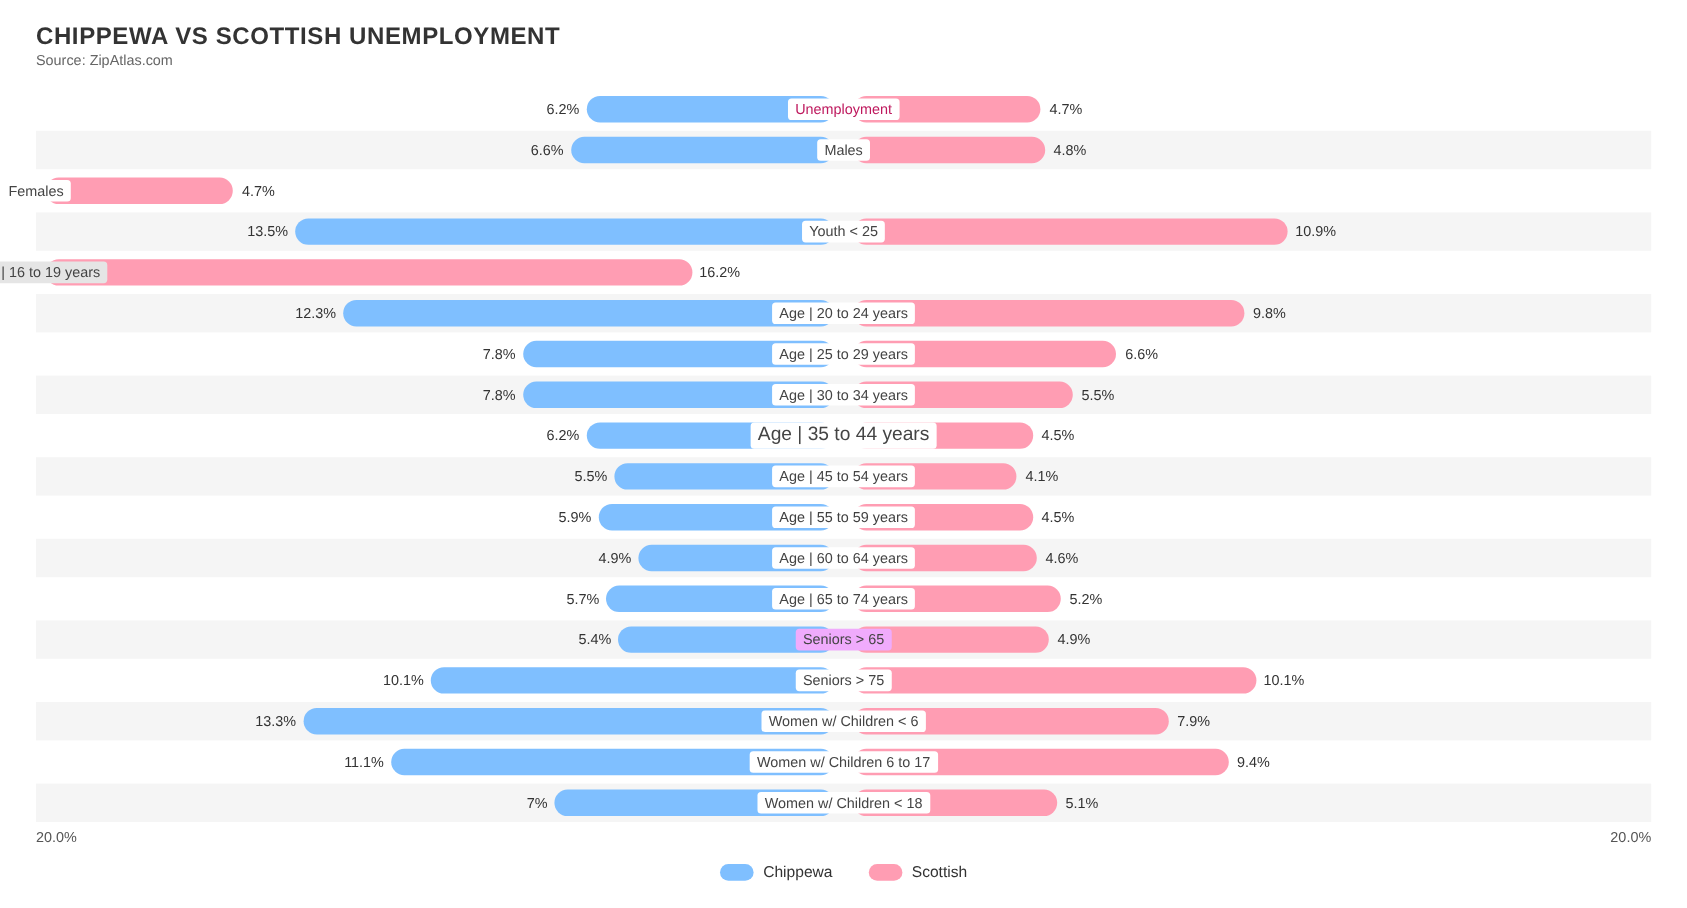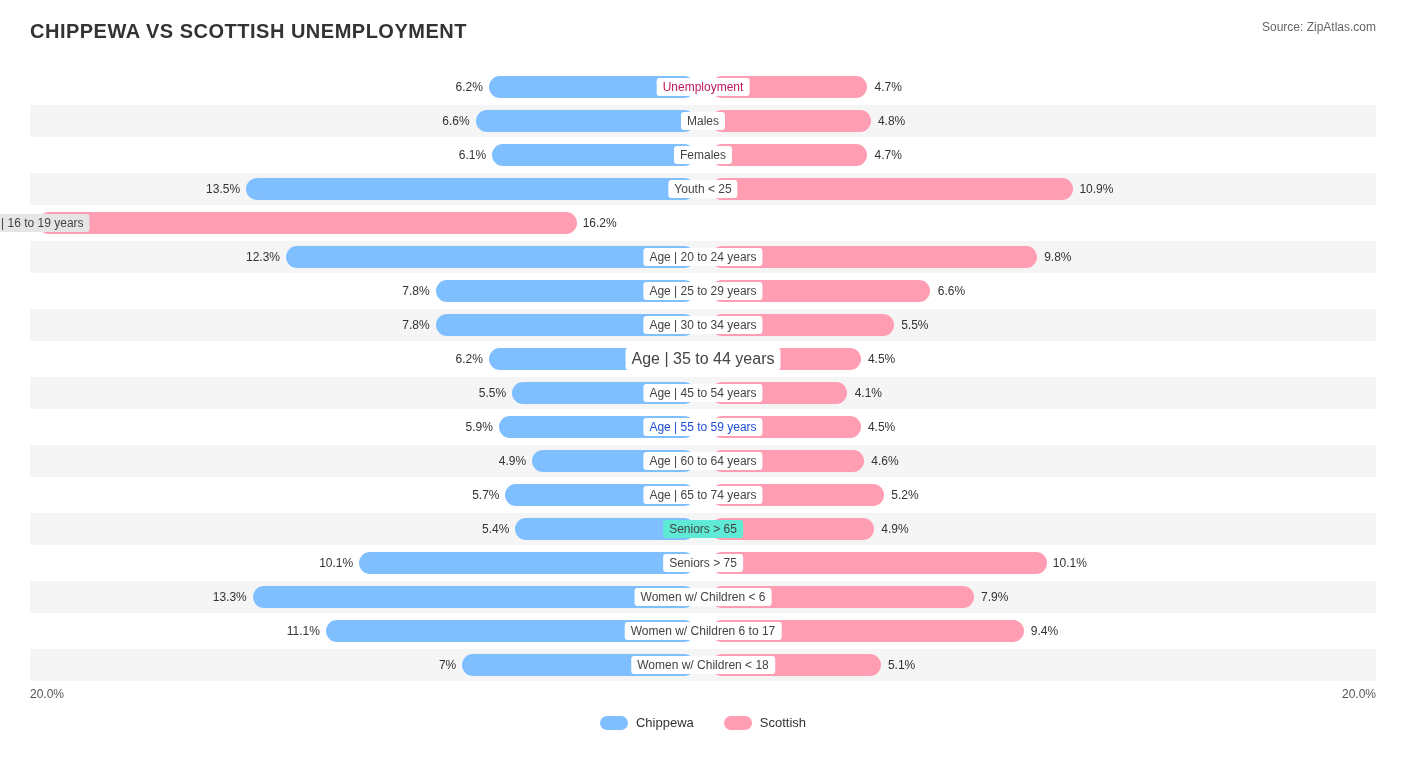--- a/index.html
+++ b/index.html
@@ -11,21 +11,22 @@
       padding: 20px 30px;
     }
     .chart-container {
       width: 100%;
       background: #fff;
     }
     .chart-header {
       display: flex;
       justify-content: space-between;
       align-items: flex-start;
-      margin-bottom: 28px;
+      margin-bottom: 18px;
+      flex-direction: column;
     }
     .chart-title {
       font-size: 20px;
       font-weight: bold;
       color: #333;
       text-transform: uppercase;
       letter-spacing: 0.5px;
     }
     .chart-source {
       font-size: 12px;
@@ -153,24 +154,20 @@
       </div>
       <div style="width:0;position:relative;z-index:10;">
         <div style="position:absolute;left:50%;transform:translateX(-50%);top:50%;transform:translate(-50%,-50%);white-space:nowrap;font-size:12px;color:#444;background:#fff;padding:2px 6px;border-radius:3px;pointer-events:none;">Males</div>
       </div>
       <div class="right-section">
         <div class="bar-right" style="width:24%;"></div>
         <span class="val-right">4.8%</span>
       </div>
     </div>
       <div class="row">
-      <div class="left-section">
-        <span class="val-left">6.1%</span>
-        <div class="bar-left" style="width:30.5%;"></div>
-      </div>
       <div style="width:0;position:relative;z-index:10;">
         <div style="position:absolute;left:50%;transform:translateX(-50%);top:50%;transform:translate(-50%,-50%);white-space:nowrap;font-size:12px;color:#444;background:#fff;padding:2px 6px;border-radius:3px;pointer-events:none;">Females</div>
       </div>
       <div class="right-section">
         <div class="bar-right" style="width:23.5%;"></div>
         <span class="val-right">4.7%</span>
       </div>
     </div>
       <div class="row row-alt">
       <div class="left-section">
@@ -258,21 +255,21 @@
         <div class="bar-right" style="width:20.5%;"></div>
         <span class="val-right">4.1%</span>
       </div>
     </div>
       <div class="row">
       <div class="left-section">
         <span class="val-left">5.9%</span>
         <div class="bar-left" style="width:29.500000000000004%;"></div>
       </div>
       <div style="width:0;position:relative;z-index:10;">
-        <div style="position:absolute;left:50%;transform:translateX(-50%);top:50%;transform:translate(-50%,-50%);white-space:nowrap;font-size:12px;color:#1d4ed8;background:#fff;padding:2px 6px;border-radius:3px;pointer-events:none;">Age | 55 to 59 years</div>
+        <div style="position:absolute;left:50%;transform:translateX(-50%);top:50%;transform:translate(-50%,-50%);white-space:nowrap;font-size:12px;color:#404040;background:#fff;padding:2px 6px;border-radius:3px;pointer-events:none;">Age | 55 to 59 years</div>
       </div>
       <div class="right-section">
         <div class="bar-right" style="width:22.5%;"></div>
         <span class="val-right">4.5%</span>
       </div>
     </div>
       <div class="row row-alt">
       <div class="left-section">
         <span class="val-left">4.9%</span>
         <div class="bar-left" style="width:24.500000000000004%;"></div>
@@ -297,21 +294,21 @@
         <div class="bar-right" style="width:26%;"></div>
         <span class="val-right">5.2%</span>
       </div>
     </div>
       <div class="row row-alt">
       <div class="left-section">
         <span class="val-left">5.4%</span>
         <div class="bar-left" style="width:27%;"></div>
       </div>
       <div style="width:0;position:relative;z-index:10;">
-        <div style="position:absolute;left:50%;transform:translateX(-50%);top:50%;transform:translate(-50%,-50%);white-space:nowrap;font-size:12px;color:#444;background:#5eead4;padding:2px 6px;border-radius:3px;pointer-events:none;">Seniors &gt; 65</div>
+        <div style="position:absolute;left:50%;transform:translateX(-50%);top:50%;transform:translate(-50%,-50%);white-space:nowrap;font-size:12px;color:#444;background:#f0abfc;padding:2px 6px;border-radius:3px;pointer-events:none;">Seniors &gt; 65</div>
       </div>
       <div class="right-section">
         <div class="bar-right" style="width:24.500000000000004%;"></div>
         <span class="val-right">4.9%</span>
       </div>
     </div>
       <div class="row">
       <div class="left-section">
         <span class="val-left">10.1%</span>
         <div class="bar-left" style="width:50.5%;"></div>

